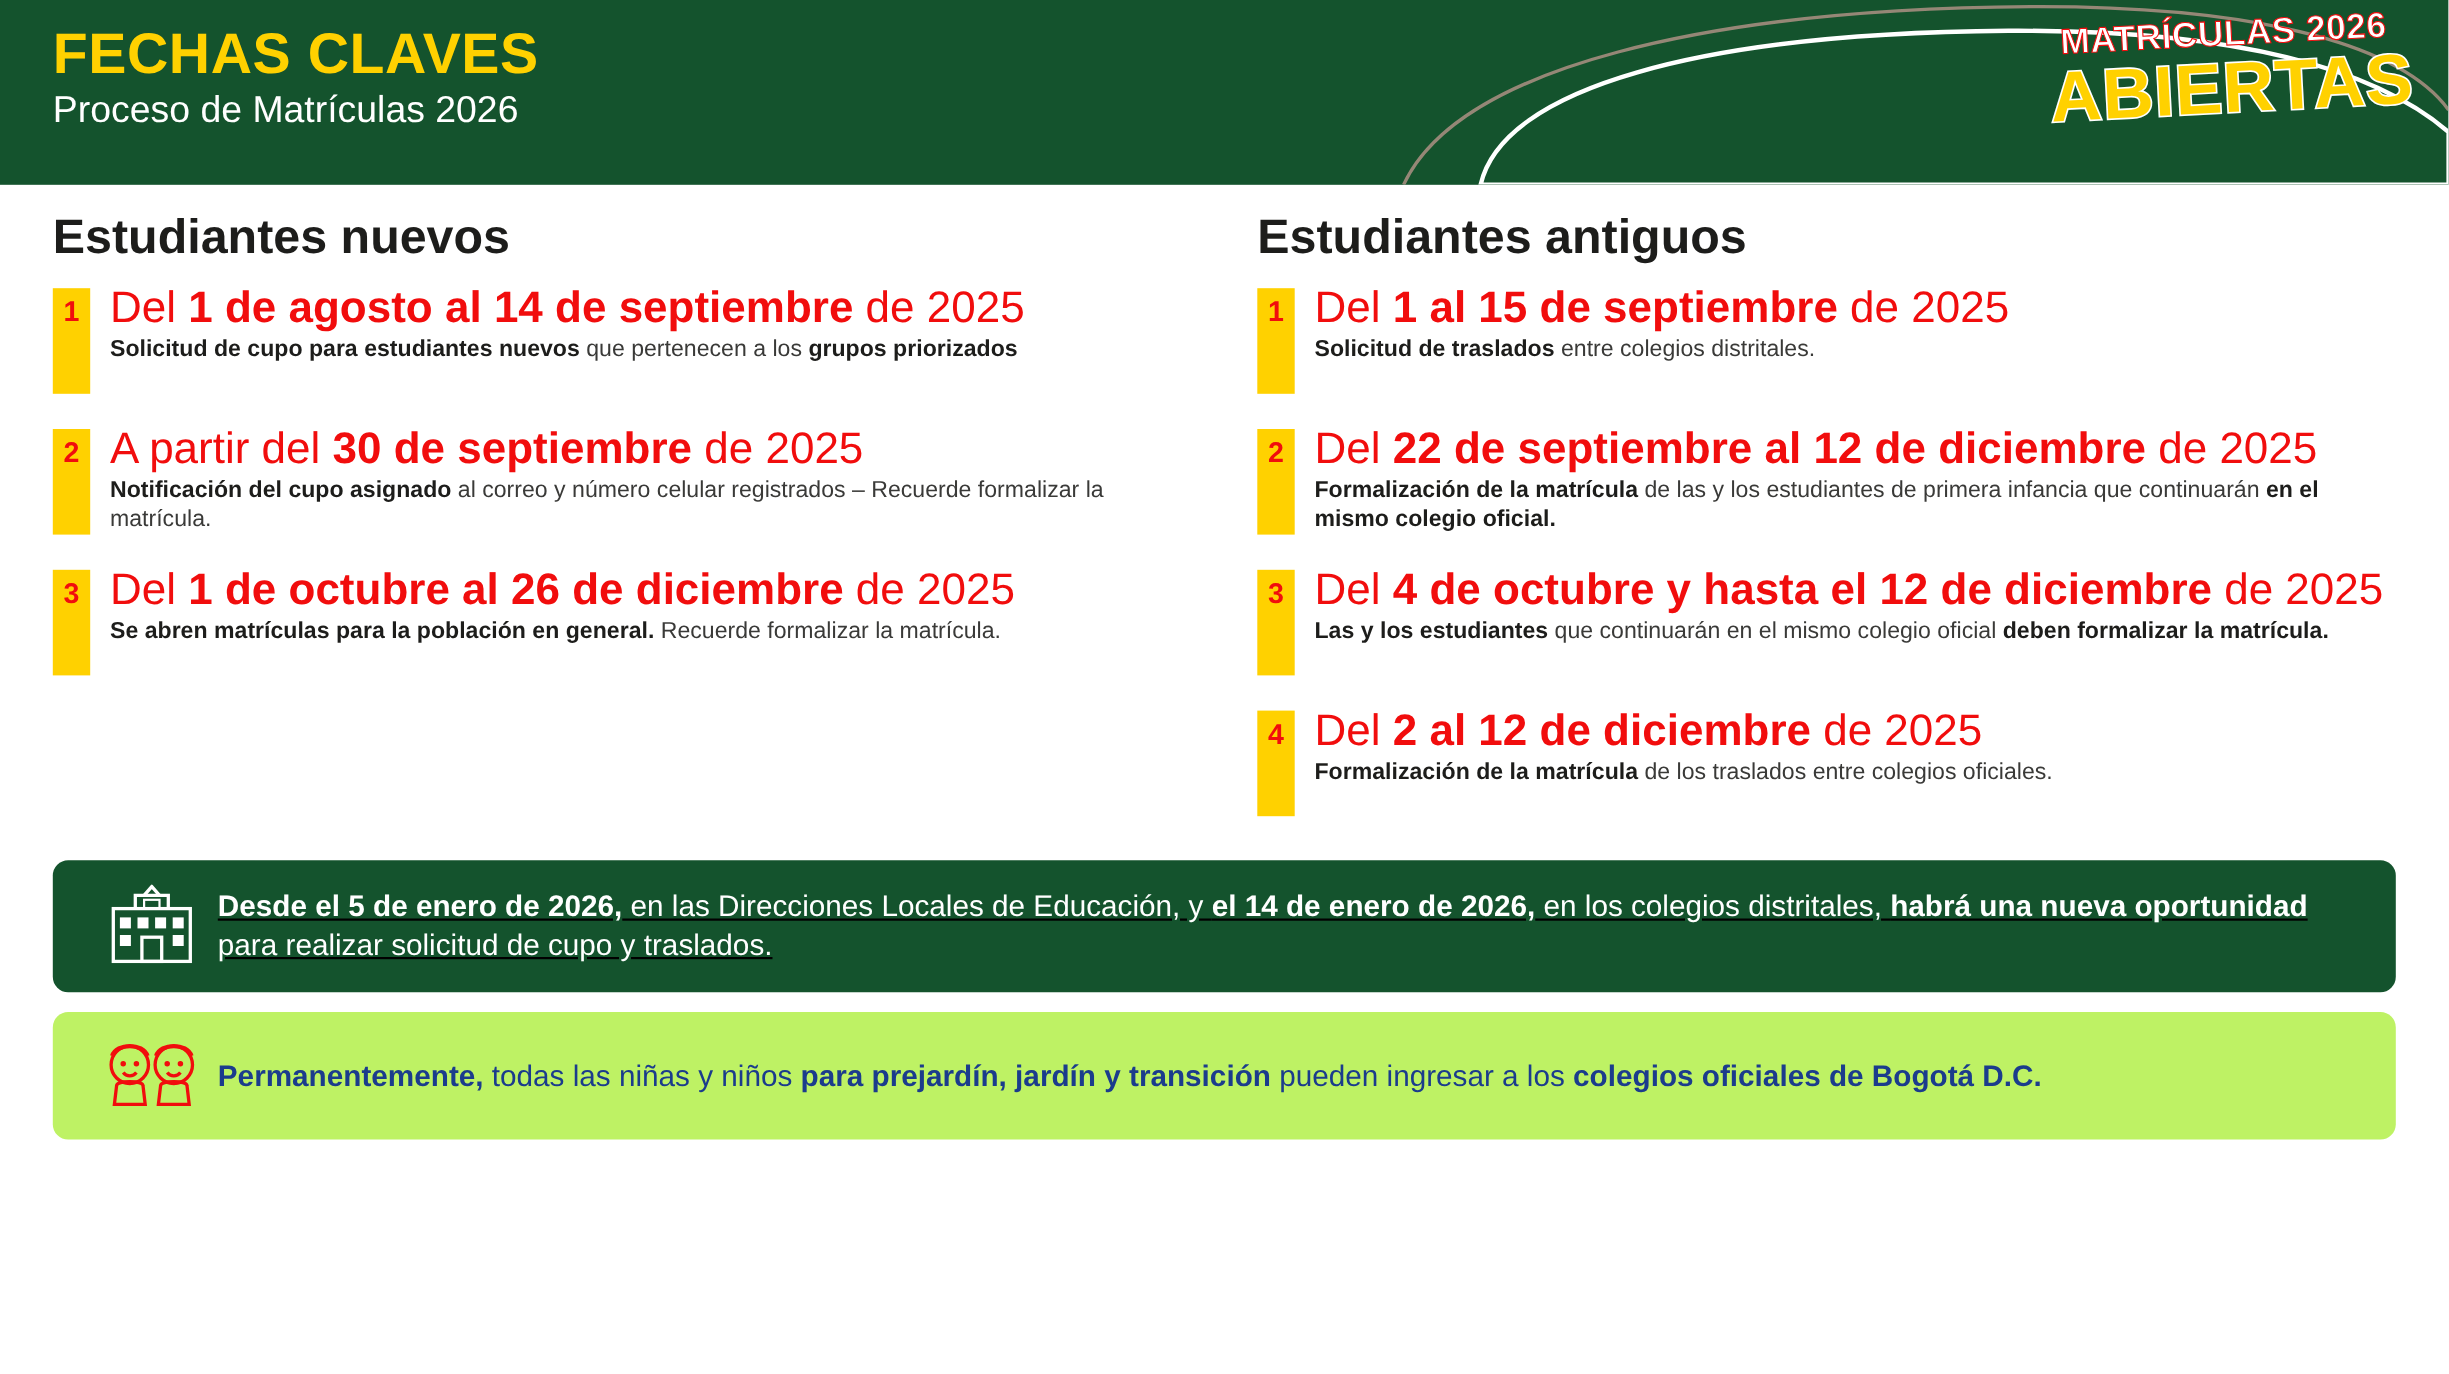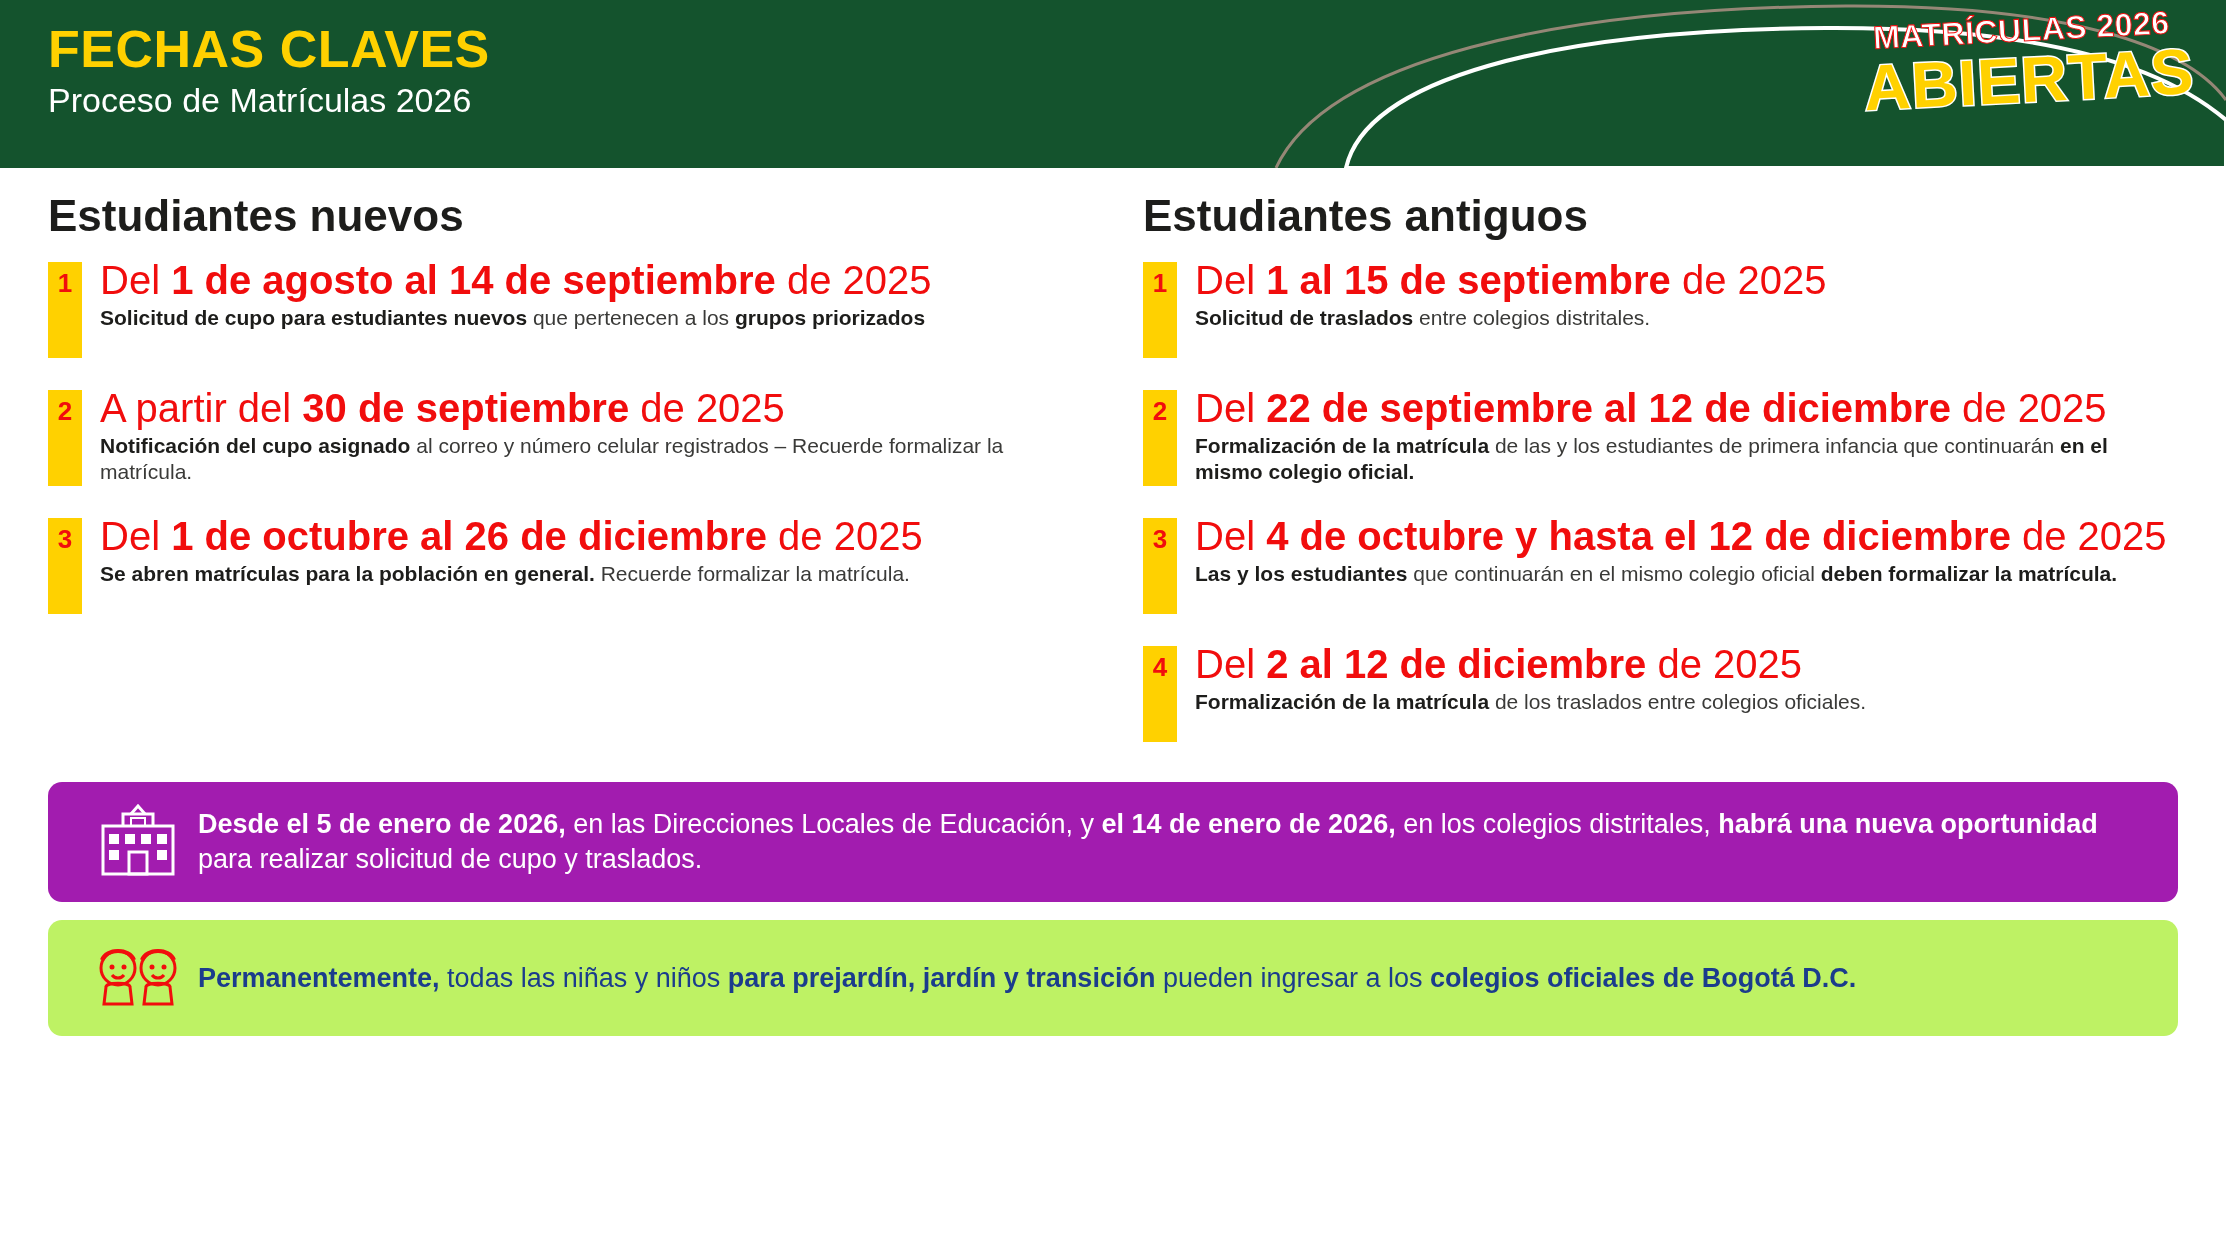--- a/index.html
+++ b/index.html
@@ -140,21 +140,21 @@
 
   
   .notes { padding: 12px 48px 0 48px; }
   .note {
     display: flex;
     align-items: center;
     border-radius: 14px;
     padding: 22px 30px;
     margin-bottom: 18px;
   }
-  .note.red { background: #a21caf; }
+  .note.red { background: #14532d; text-decoration: underline; }
   .note.grey { background: #bef264; }
   .note-icon {
     flex: 0 0 auto;
     width: 120px;
     display: flex;
     justify-content: center;
     align-items: center;
   }
   .note-text {
     font-size: 27px;

